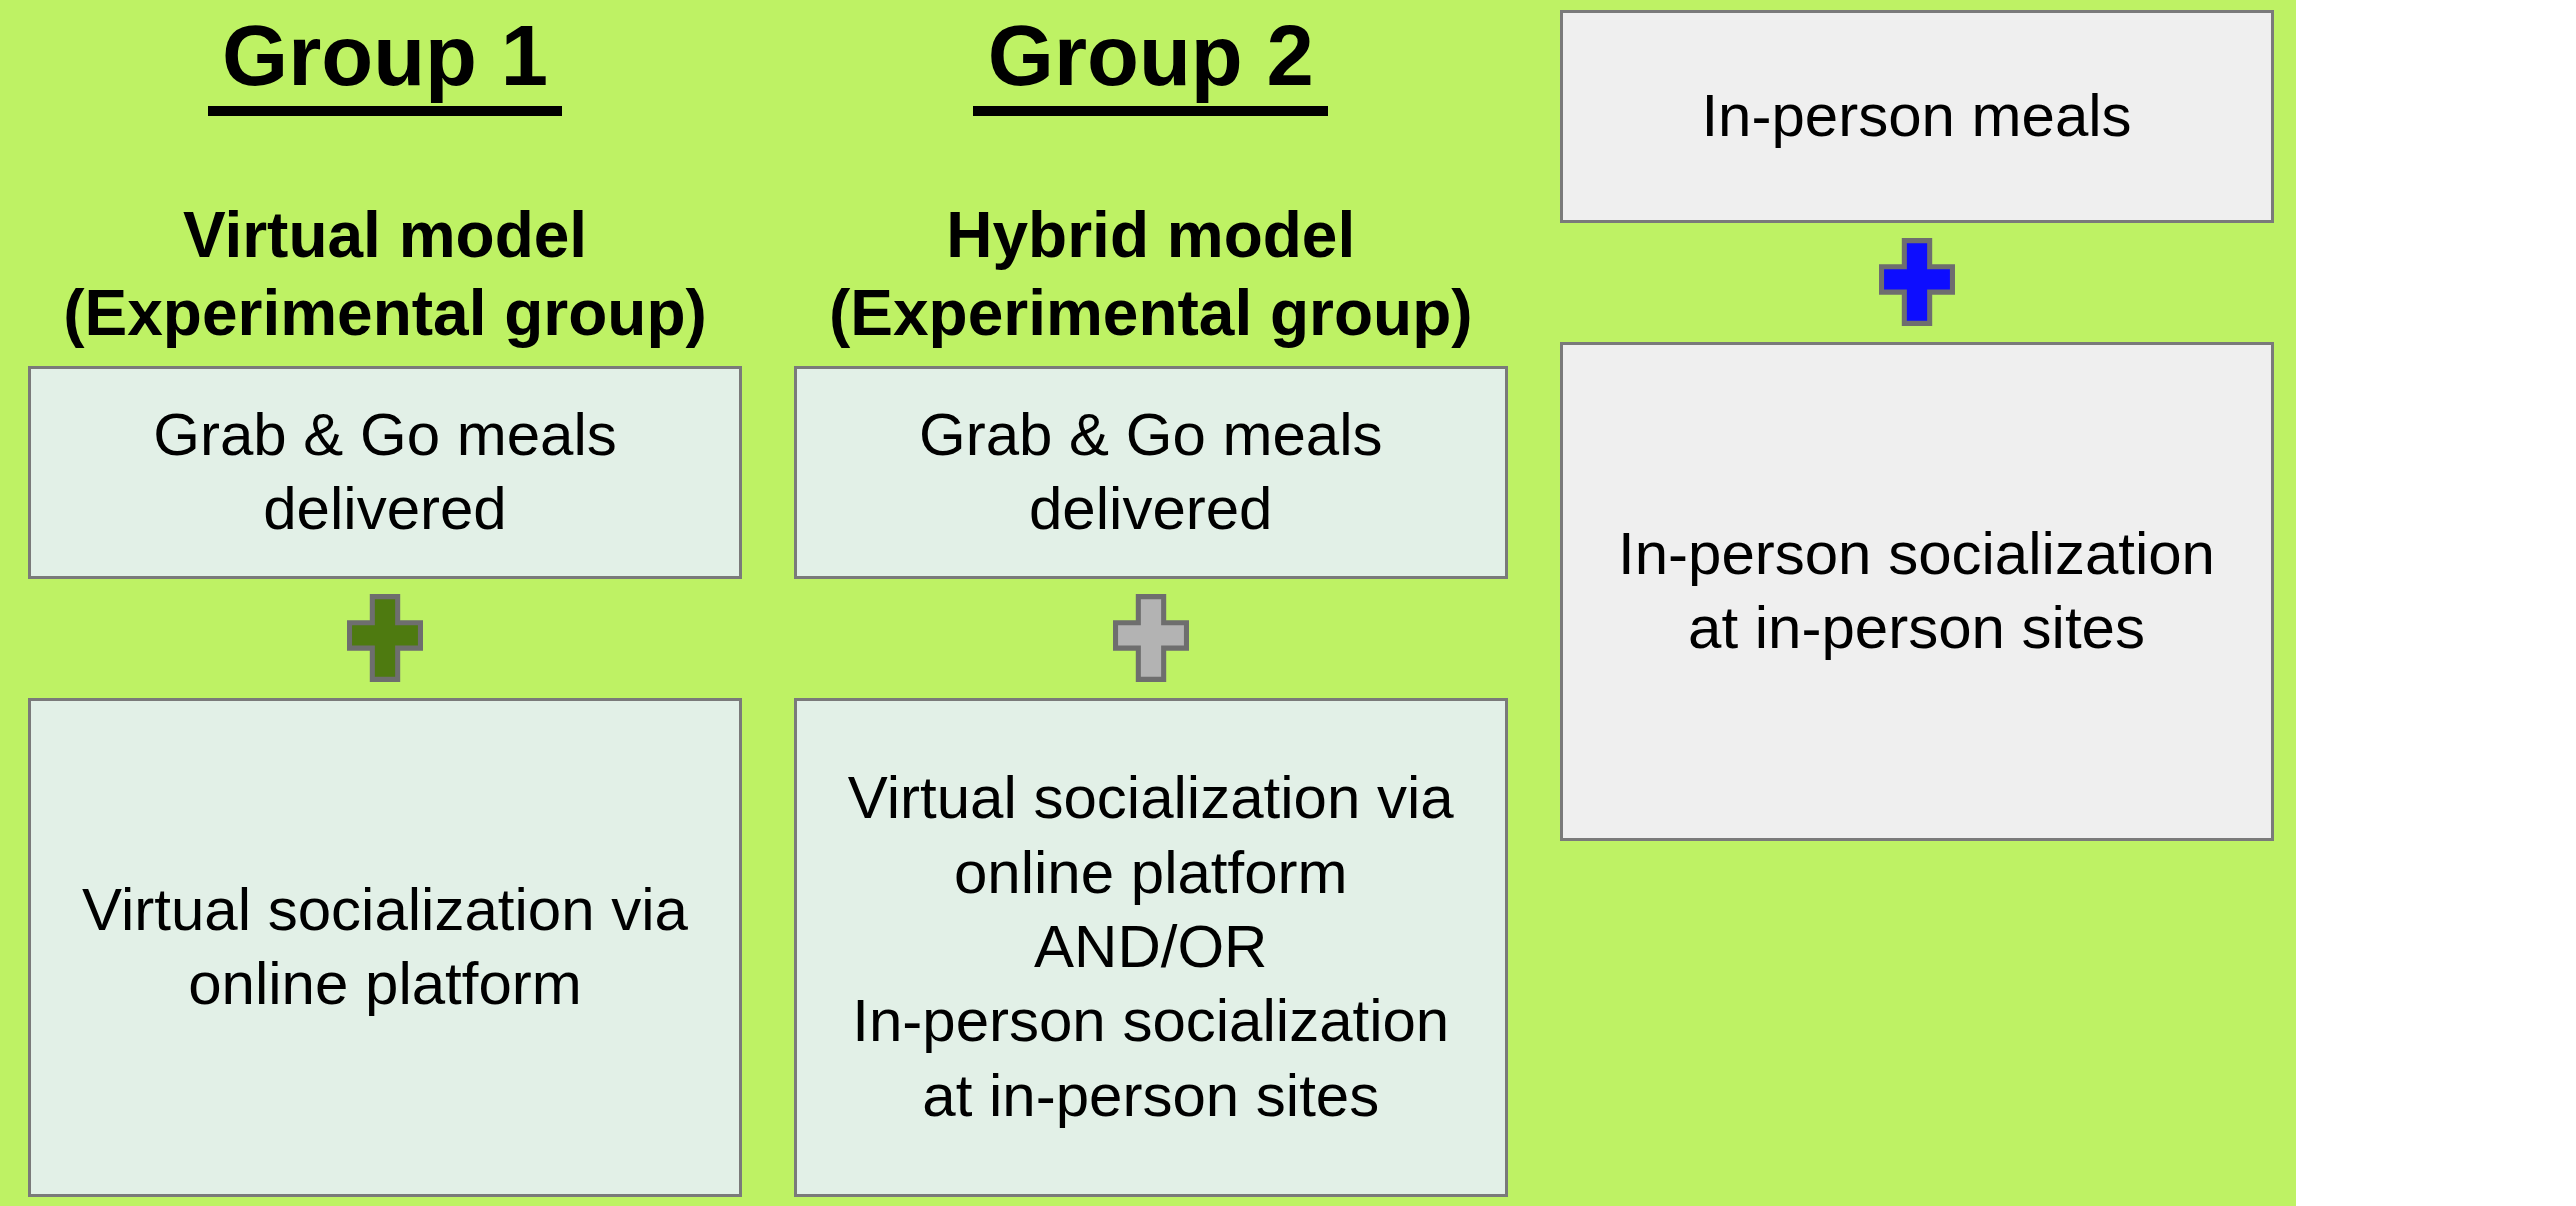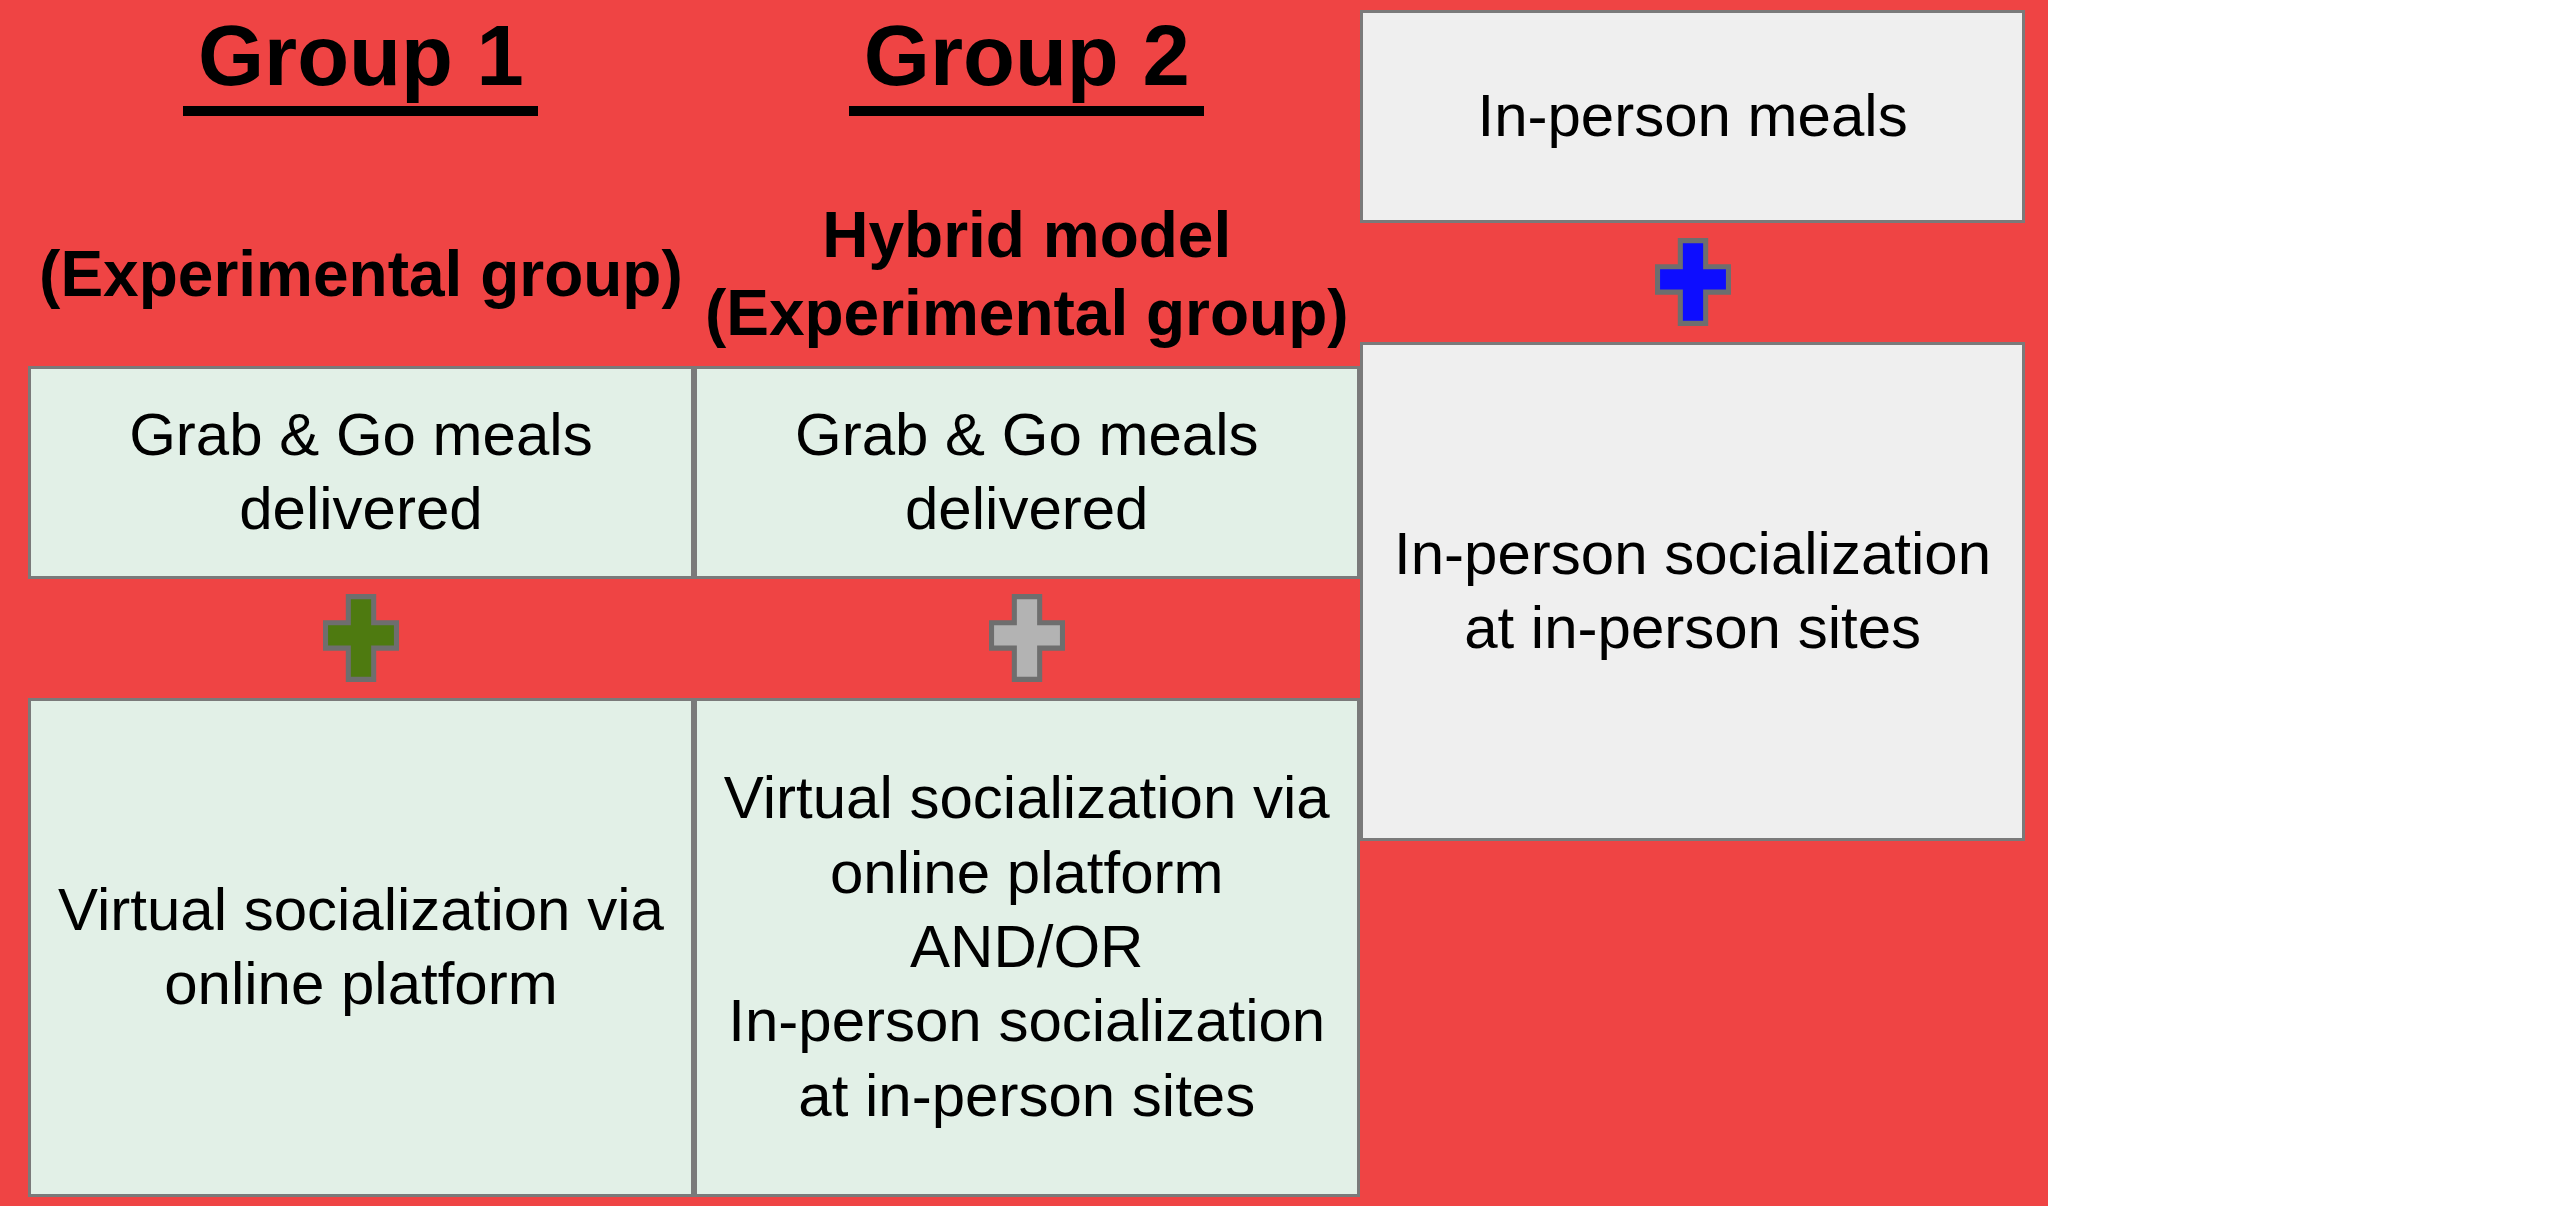--- a/index.html
+++ b/index.html
@@ -1,20 +1,20 @@
 <!DOCTYPE html>
 <html style="font-size:13px"><head>
 <meta charset="utf-8">
 <style>
   html, body { margin: 0; padding: 0; background: #ffffff; }
   .canvas {
     position: relative;
-    width: 2048px;
+    width: 2296px;
     height: 1206px;
-    background: #ef4444;
+    background: #bef264;
     font-family: "Liberation Sans", sans-serif;
     color: #000000;
     display: flex;
     justify-content: space-between;
     padding: 9.7px 22.5px 0 28px;
     box-sizing: border-box;
   }
   .column {
     width: 714px;
     display: flex;
@@ -70,20 +70,21 @@
 </head>
 <body>
 
 <div class="canvas">
 
   <div class="column">
     <div class="group-title-wrap">
       <span class="group-title" style="border-bottom-color: rgb(0, 0, 0);">Group 1</span>
     </div>
     <div class="subtitle">
+      <div>Virtual model</div>
       <div>(Experimental group)</div>
     </div>
     <div class="box box1" style="background-color: rgb(226, 240, 231); border-color: rgb(122, 122, 122);">
       <div>Grab &amp; Go meals</div>
       <div>delivered</div>
     </div>
     <div class="plus-wrap">
       <svg class="plus-svg" viewBox="0 0 90 104">
         <path d="M30 3 H60 V34 H87 V64 H60 V101 H30 V64 H3 V34 H30 Z" stroke-width="6" fill="#4e7a10" stroke="#6e6e6e"></path>
       </svg>

